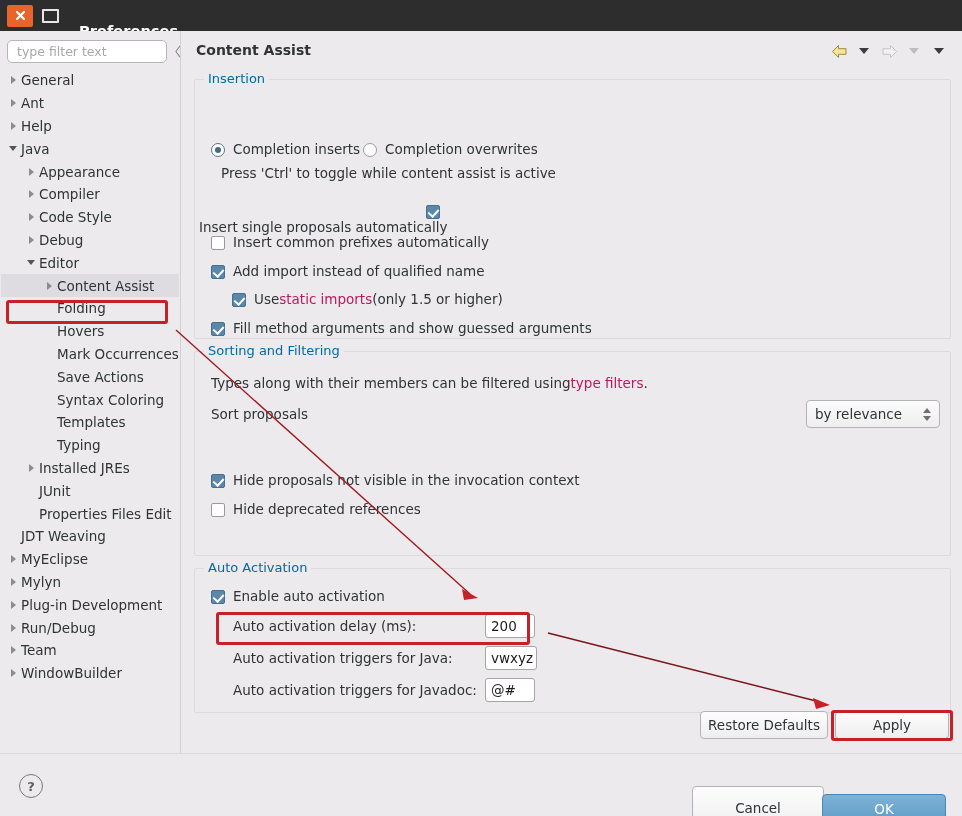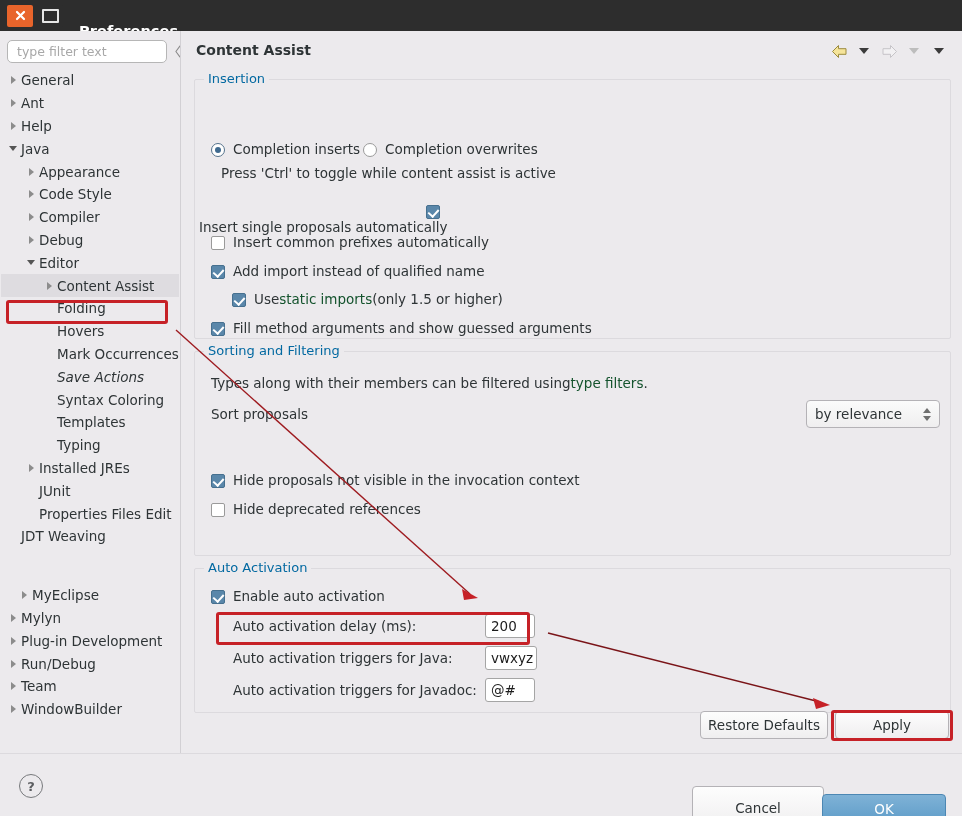--- a/index.html
+++ b/index.html
@@ -128,21 +128,21 @@
     background: #eceaed;
   }
   .group > .legend {
     position: absolute; top: -9px; left: 9px;
     background: #eceaed; padding: 0 4px;
     font-size: 13px; color: #0369a1;
   }
 
   .row { position: absolute; display: flex; align-items: flex-end; white-space: nowrap; }
   .lbl { font-size: 13.5px; color: #2e3436; }
-  .link { color: #14532d; }
+  .link { color: #be185d; }
 
   
   .cb {
     width: 14px; height: 14px; box-sizing: border-box;
     border-radius: 2px; flex: 0 0 14px;
     margin-right: 8px; position: relative;
   }
   .cb.off { background: #ffffff; border: 1px solid #9a9a9a; }
   .cb.on  { background: #5a87aa; border: 1px solid #46708f; }
   .cb.on::after {
@@ -283,32 +283,32 @@
           <div class="tree-item" style="padding-left: 22px;">
             <span class="tw">
               <span class="arrow-right"></span>
             </span>
             <span>Appearance</span>
           </div>
           <div class="tree-item" style="padding-left: 22px;">
             <span class="tw">
               <span class="arrow-right"></span>
             </span>
+            <span>Compiler</span>
+          </div>
+          <div class="tree-item" style="padding-left: 22px;">
+            <span class="tw">
+              <span class="arrow-right"></span>
+            </span>
             <span>Code Style</span>
           </div>
           <div class="tree-item" style="padding-left: 22px;">
             <span class="tw">
               <span class="arrow-right"></span>
             </span>
-            <span>Compiler</span>
-          </div>
-          <div class="tree-item" style="padding-left: 22px;">
-            <span class="tw">
-              <span class="arrow-right"></span>
-            </span>
             <span>Debug</span>
           </div>
           <div class="tree-item" style="padding-left: 22px;">
             <span class="tw">
               <span class="arrow-down"></span>
             </span>
             <span>Editor</span>
           </div>
           <div class="tree-item selected" style="padding-left: 40px;">
             <span class="tw">
@@ -321,21 +321,21 @@
             <span>Folding</span>
           </div>
           <div class="tree-item" style="padding-left: 40px;">
             <span class="tw"></span>
             <span>Hovers</span>
           </div>
           <div class="tree-item" style="padding-left: 40px;">
             <span class="tw"></span>
             <span>Mark Occurrences</span>
           </div>
-          <div class="tree-item" style="padding-left: 40px; font-style: italic;">
+          <div class="tree-item" style="padding-left: 40px;">
             <span class="tw"></span>
             <span>Save Actions</span>
           </div>
           <div class="tree-item" style="padding-left: 40px;">
             <span class="tw"></span>
             <span>Syntax Coloring</span>
           </div>
           <div class="tree-item" style="padding-left: 40px;">
             <span class="tw"></span>
             <span>Templates</span>
@@ -355,21 +355,21 @@
             <span>JUnit</span>
           </div>
           <div class="tree-item" style="padding-left: 22px;">
             <span class="tw"></span>
             <span>Properties Files Edit</span>
           </div>
           <div class="tree-item" style="padding-left: 4px;">
             <span class="tw"></span>
             <span>JDT Weaving</span>
           </div>
-          <div class="tree-item" style="padding-left: 15px; margin-top: 36px;">
+          <div class="tree-item" style="padding-left: 4px;">
             <span class="tw">
               <span class="arrow-right"></span>
             </span>
             <span>MyEclipse</span>
           </div>
           <div class="tree-item" style="padding-left: 4px;">
             <span class="tw">
               <span class="arrow-right"></span>
             </span>
             <span>Mylyn</span>

